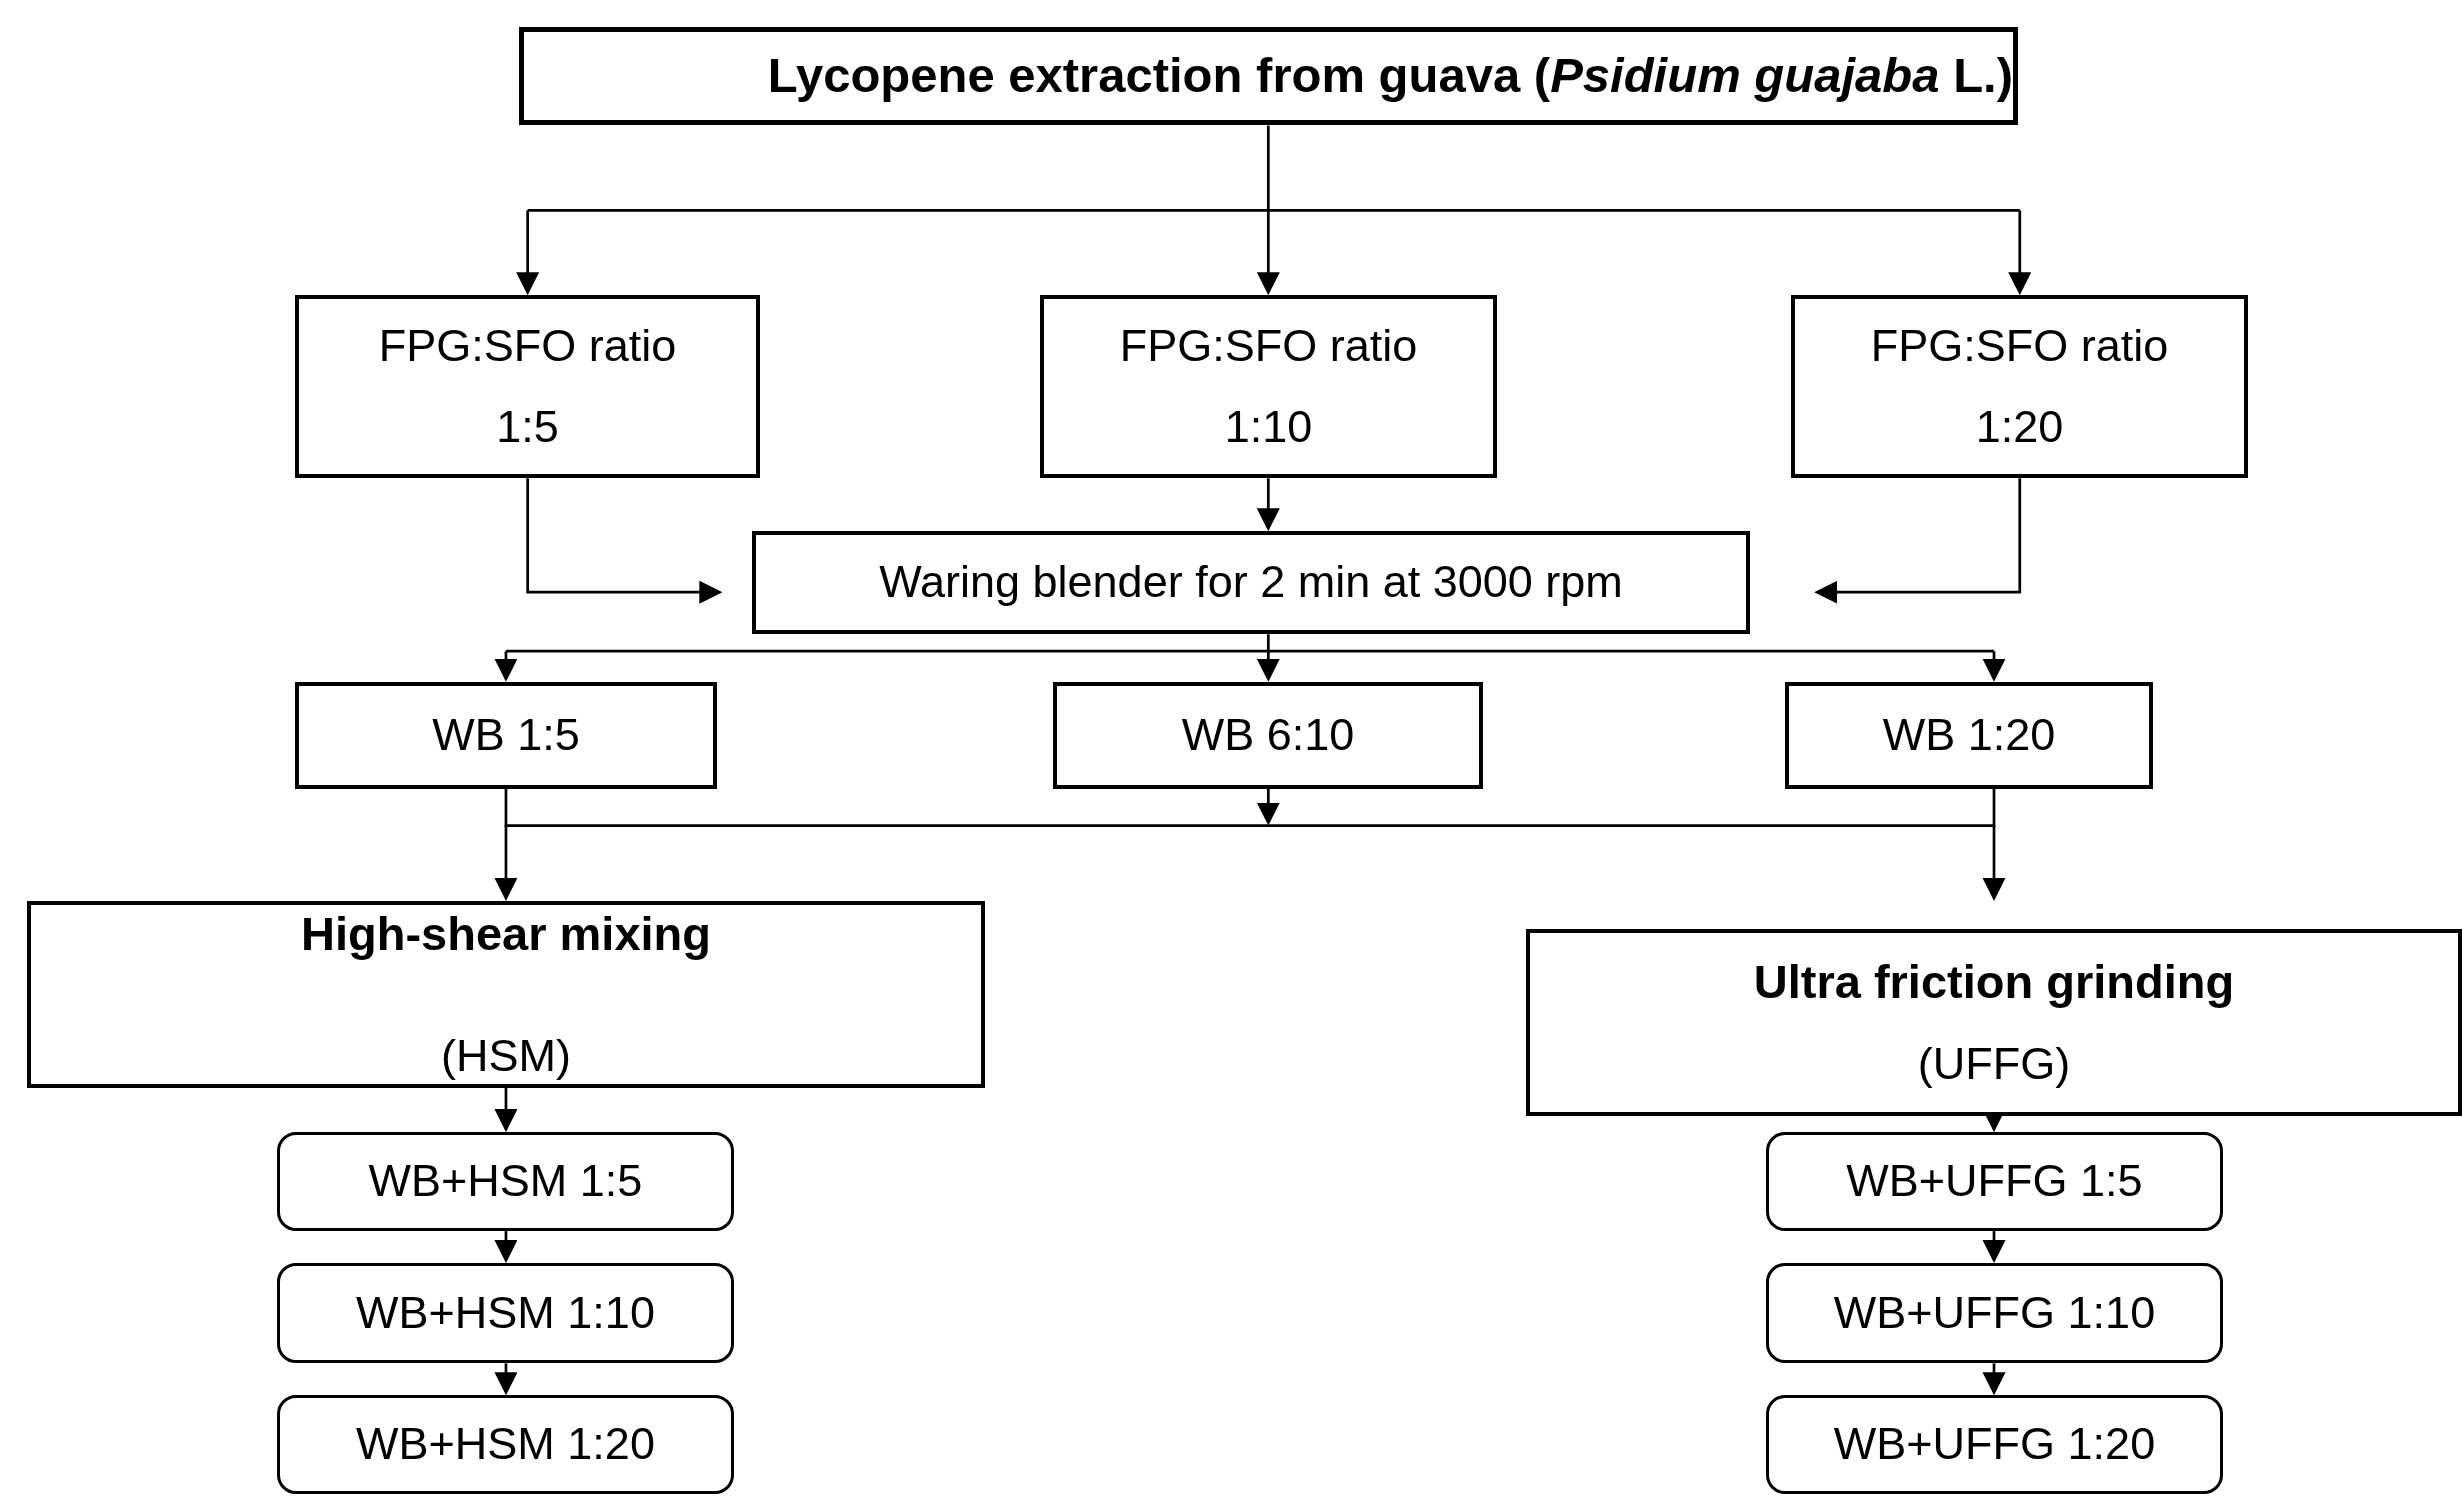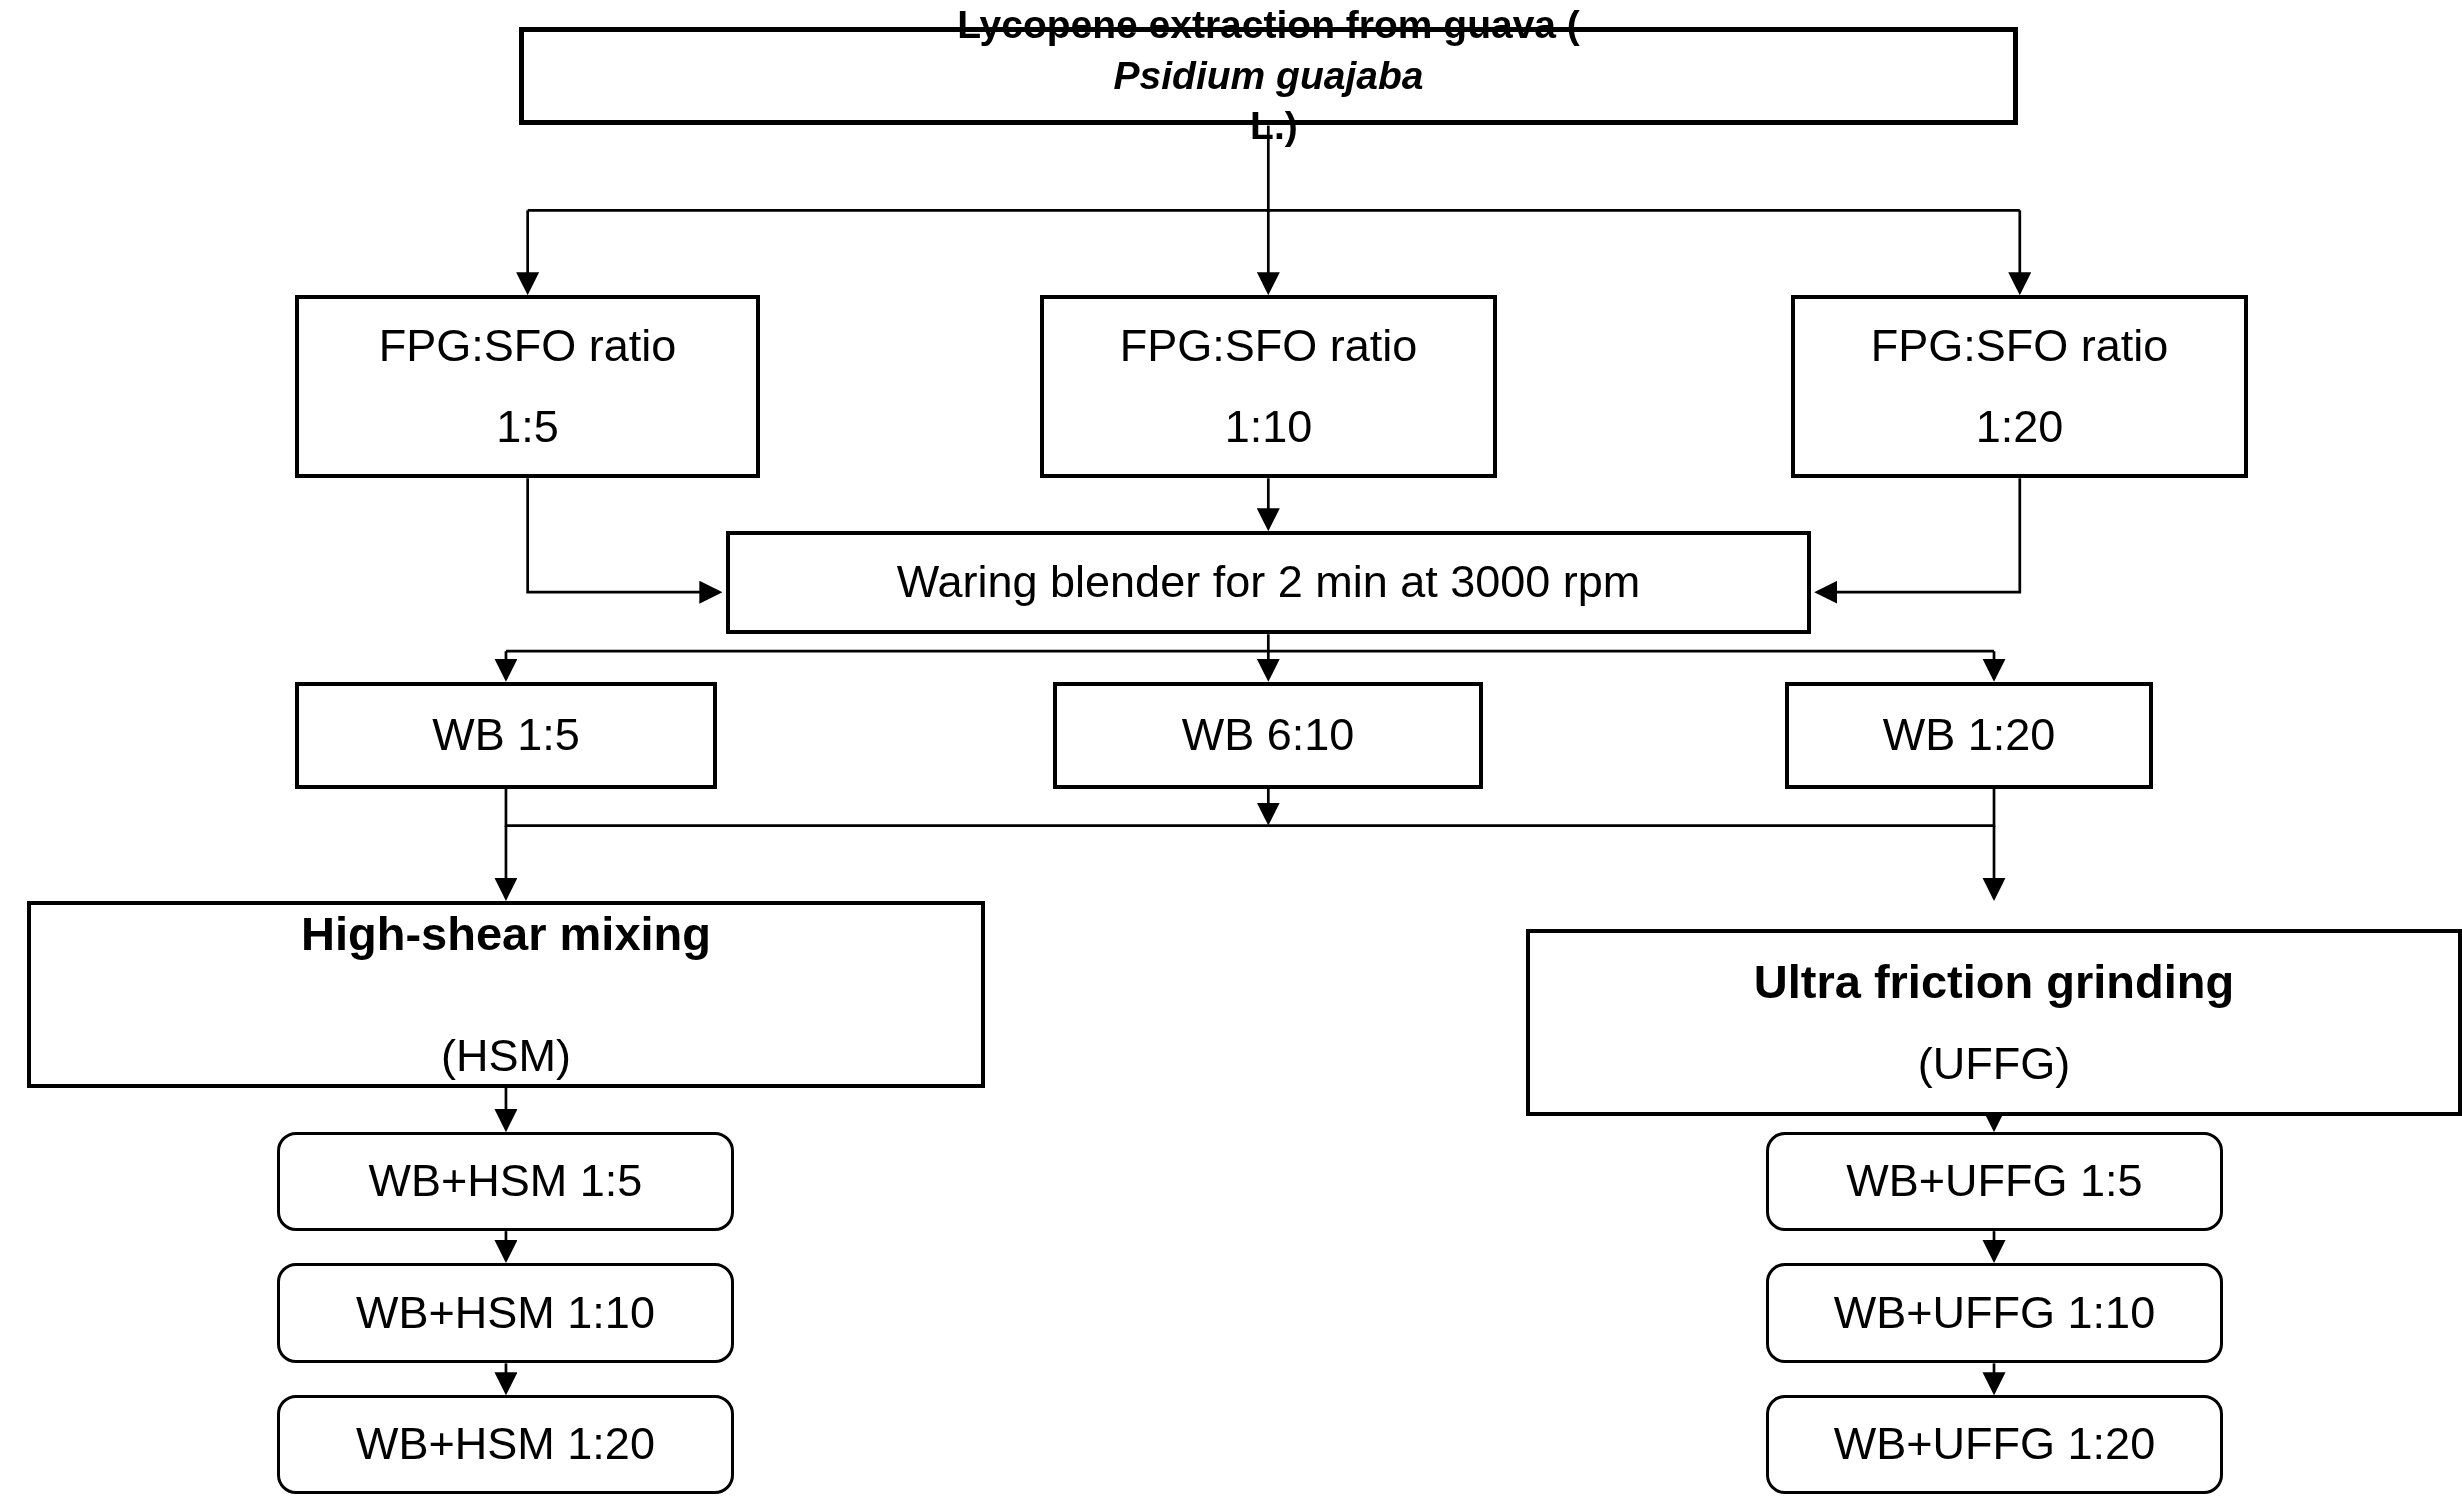--- a/index.html
+++ b/index.html
@@ -32,24 +32,25 @@
     flex-direction: column;
     align-items: center;
     justify-content: center;
     text-align: center;
     font-size: 45px;
     line-height: 1.3;
   }
   .node .gap2 { margin-top: 23px; }
   .title-box {
     border-width: 5.4px;
-    font-size: 39px;
+    font-size: 49px;
     font-weight: bold;
-    flex-direction: column;
+    flex-direction: row;
     white-space: pre;
+    justify-content: flex-end;
   }
   .title-box .italic { font-style: italic; }
   .process-box { border-width: 4.7px; }
   .branch-box { border-width: 4.7px; }
   .branch-box .head { font-weight: bold; font-size: 47px; }
   .chain-box { border-width: 3.4px; border-radius: 19px; }
 </style>
 </head>
 <body>
 
@@ -104,21 +105,21 @@
   </div>
   <div class="node" style="left:1040px; top:295px; width:457px; height:183px;">
     <div>FPG:SFO ratio</div>
     <div class="gap2">1:10</div>
   </div>
   <div class="node" style="left:1791px; top:295px; width:457px; height:183px;">
     <div>FPG:SFO ratio</div>
     <div class="gap2">1:20</div>
   </div>
 
-  <div class="node process-box" style="left:726px; top:531px; width:1085px; height:103px;">
+  <div class="node process-box" style="left:752px; top:531px; width:998px; height:103px;">
     <div>Waring blender for 2 min at 3000 rpm</div>
   </div>
 
   <div class="node" style="left:295px; top:682px; width:422px; height:107px;">
     <div>WB 1:5</div>
   </div>
   <div class="node" style="left:1053px; top:682px; width:430px; height:107px;">
     <div>WB 6:10</div>
   </div>
   <div class="node" style="left:1785px; top:682px; width:368px; height:107px;">

